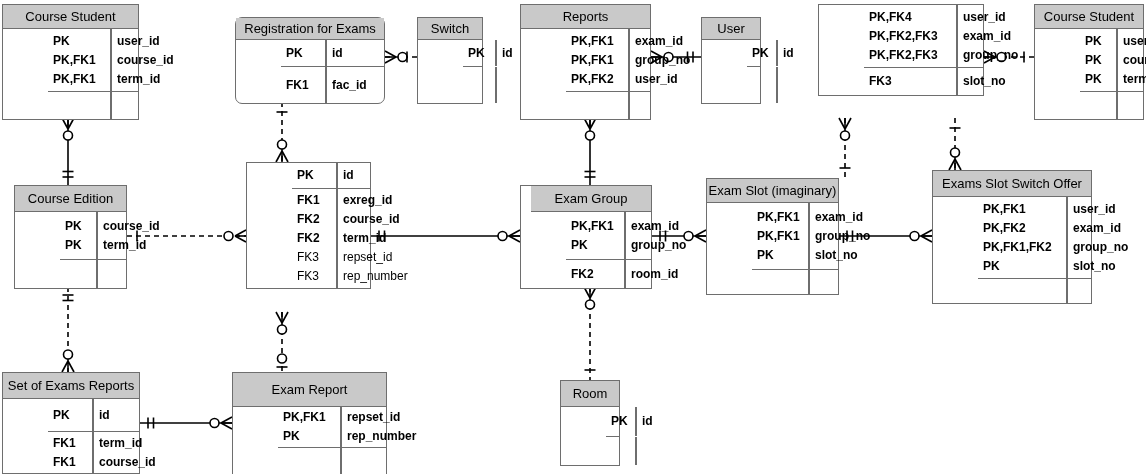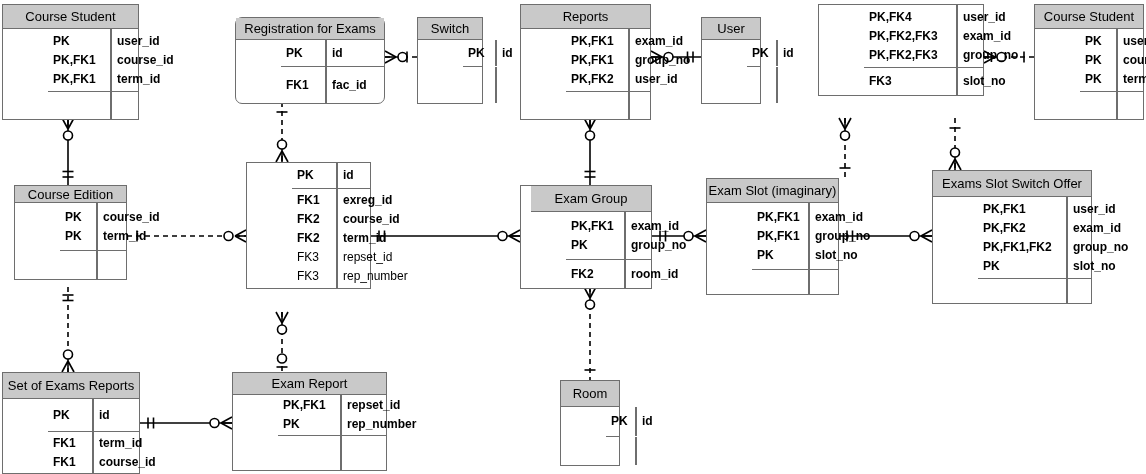--- a/index.html
+++ b/index.html
@@ -296,21 +296,21 @@
         <div class="row">
           <span class="k" style="width: 36px;">PK</span>
           <span class="f u">term_id</span>
         </div>
       </div>
       <div class="section" style="height: 28px;">
         <div class="vline" style="left: 36px;"></div>
       </div>
     </div>
     <div class="entity" style="left: 14px; top: 185px; width: 113px;">
-      <div class="entity-header" style="height: 17px;">Course Edition</div>
+      <div class="entity-header" style="height: 26px;">Course Edition</div>
       <div class="section" style="height: 47px;">
         <div class="vline" style="left: 36px;"></div>
         <div class="row">
           <span class="k" style="width: 36px;">PK</span>
           <span class="f u">course_id</span>
         </div>
         <div class="row">
           <span class="k" style="width: 36px;">PK</span>
           <span class="f u">term_id</span>
         </div>
@@ -433,21 +433,21 @@
           <span class="k" style="width: 44px;">FK1</span>
           <span class="f">term_id</span>
         </div>
         <div class="row">
           <span class="k" style="width: 44px;">FK1</span>
           <span class="f">course_id</span>
         </div>
       </div>
     </div>
     <div class="entity" style="left: 232px; top: 372px; width: 155px;">
-      <div class="entity-header" style="height: 22px;">Exam Report</div>
+      <div class="entity-header" style="height: 34px;">Exam Report</div>
       <div class="section" style="height: 40px;">
         <div class="vline" style="left: 62px;"></div>
         <div class="row">
           <span class="k" style="width: 62px;">PK,FK1</span>
           <span class="f u">repset_id</span>
         </div>
         <div class="row">
           <span class="k" style="width: 62px;">PK</span>
           <span class="f u">rep_number</span>
         </div>

